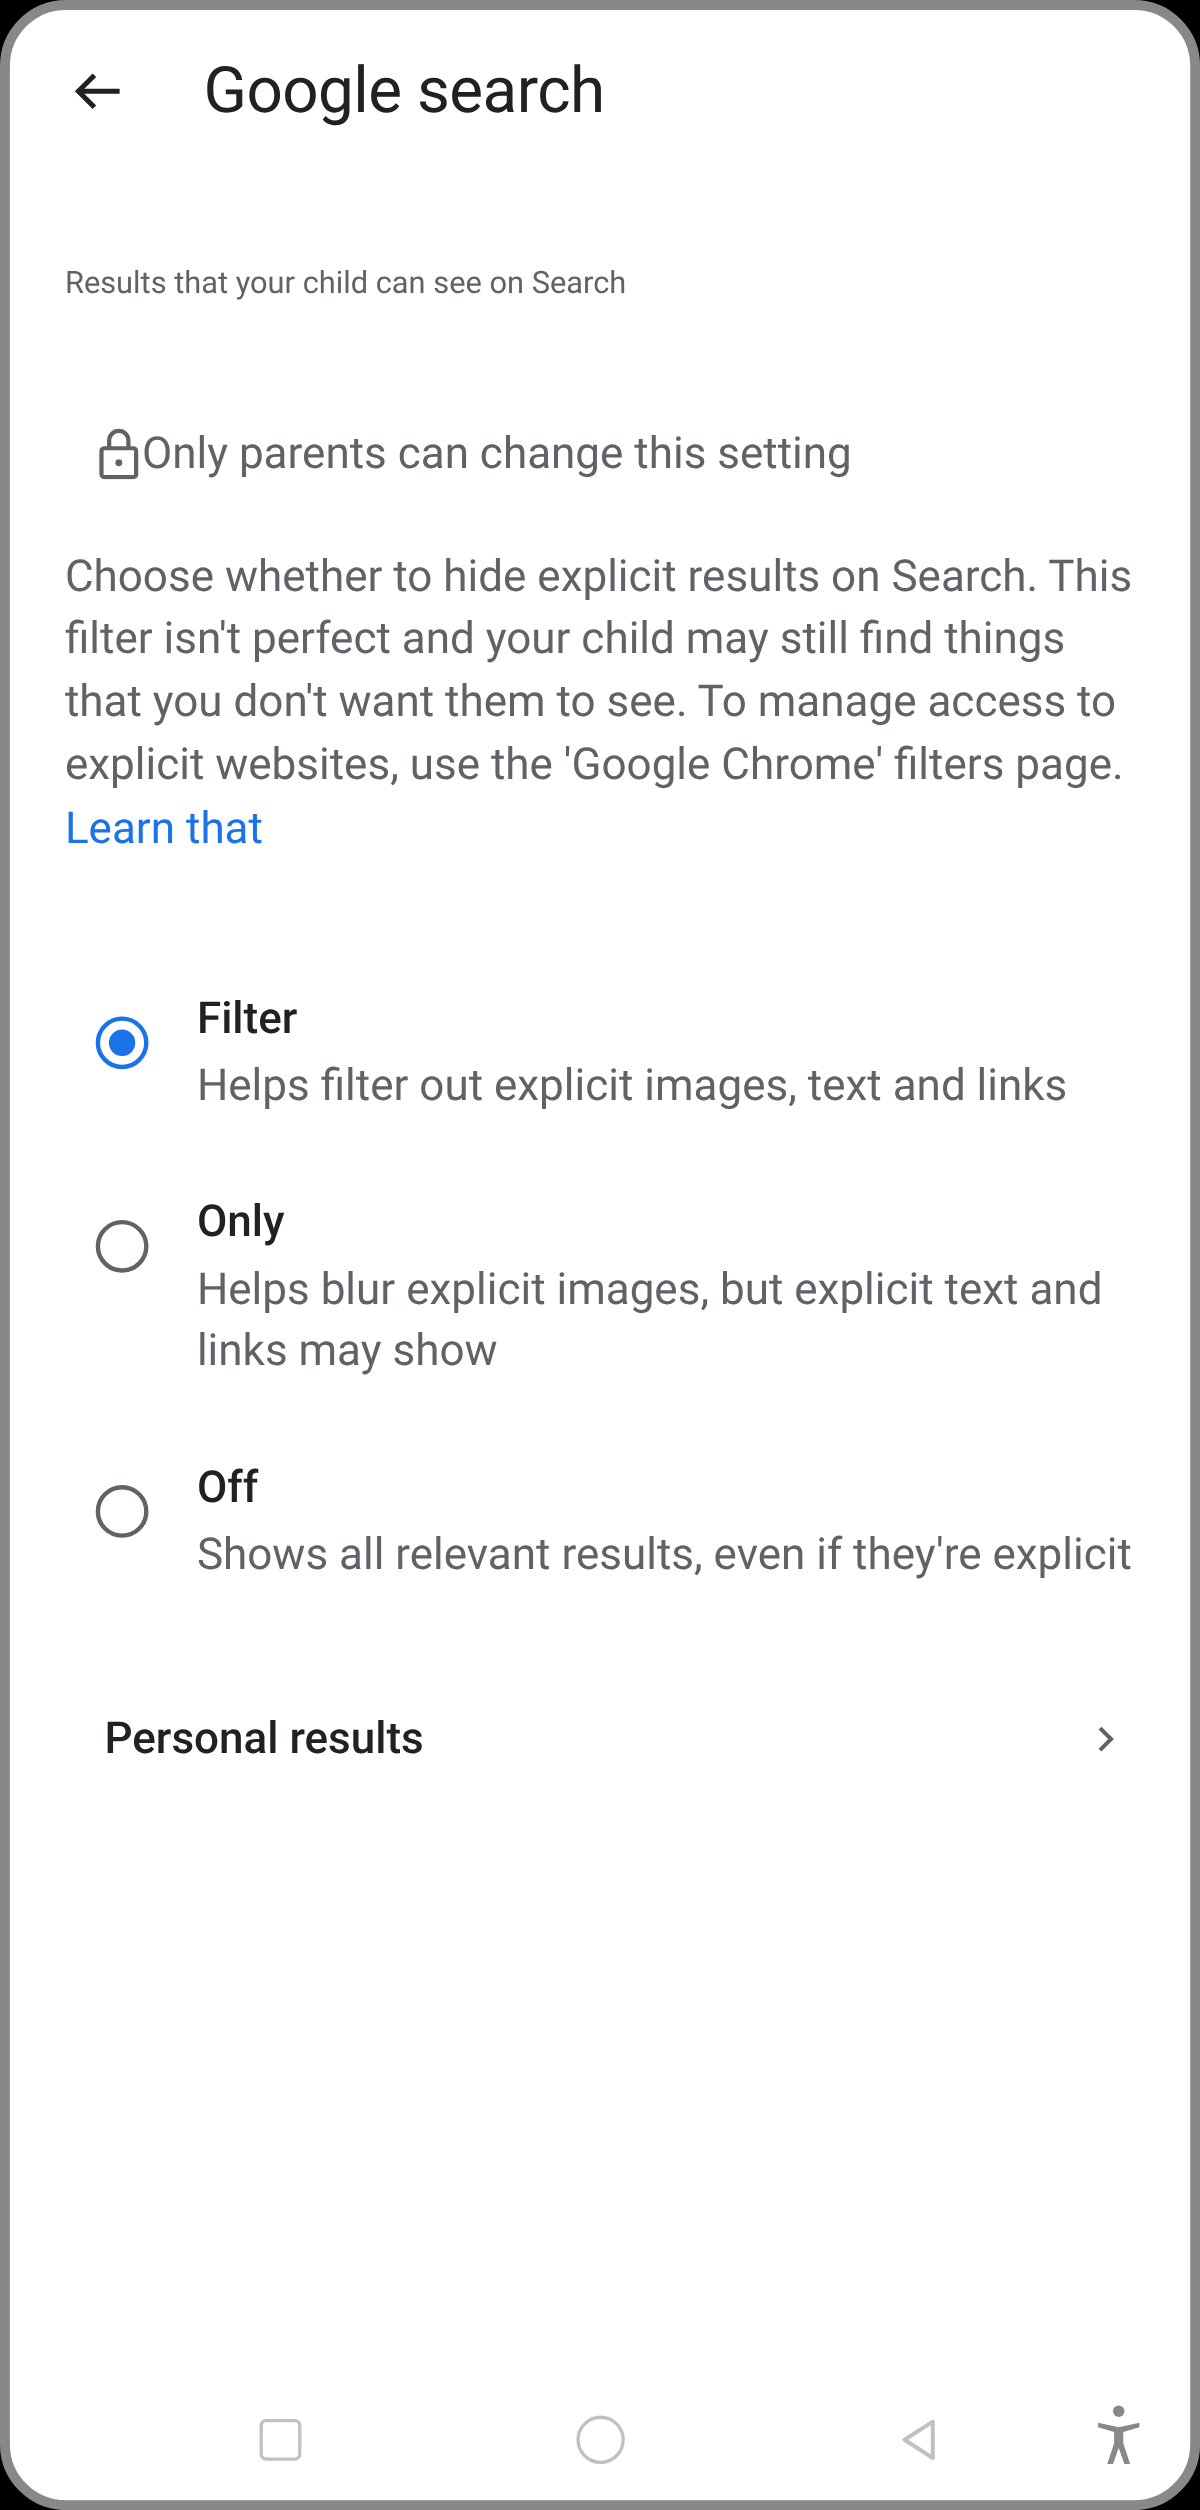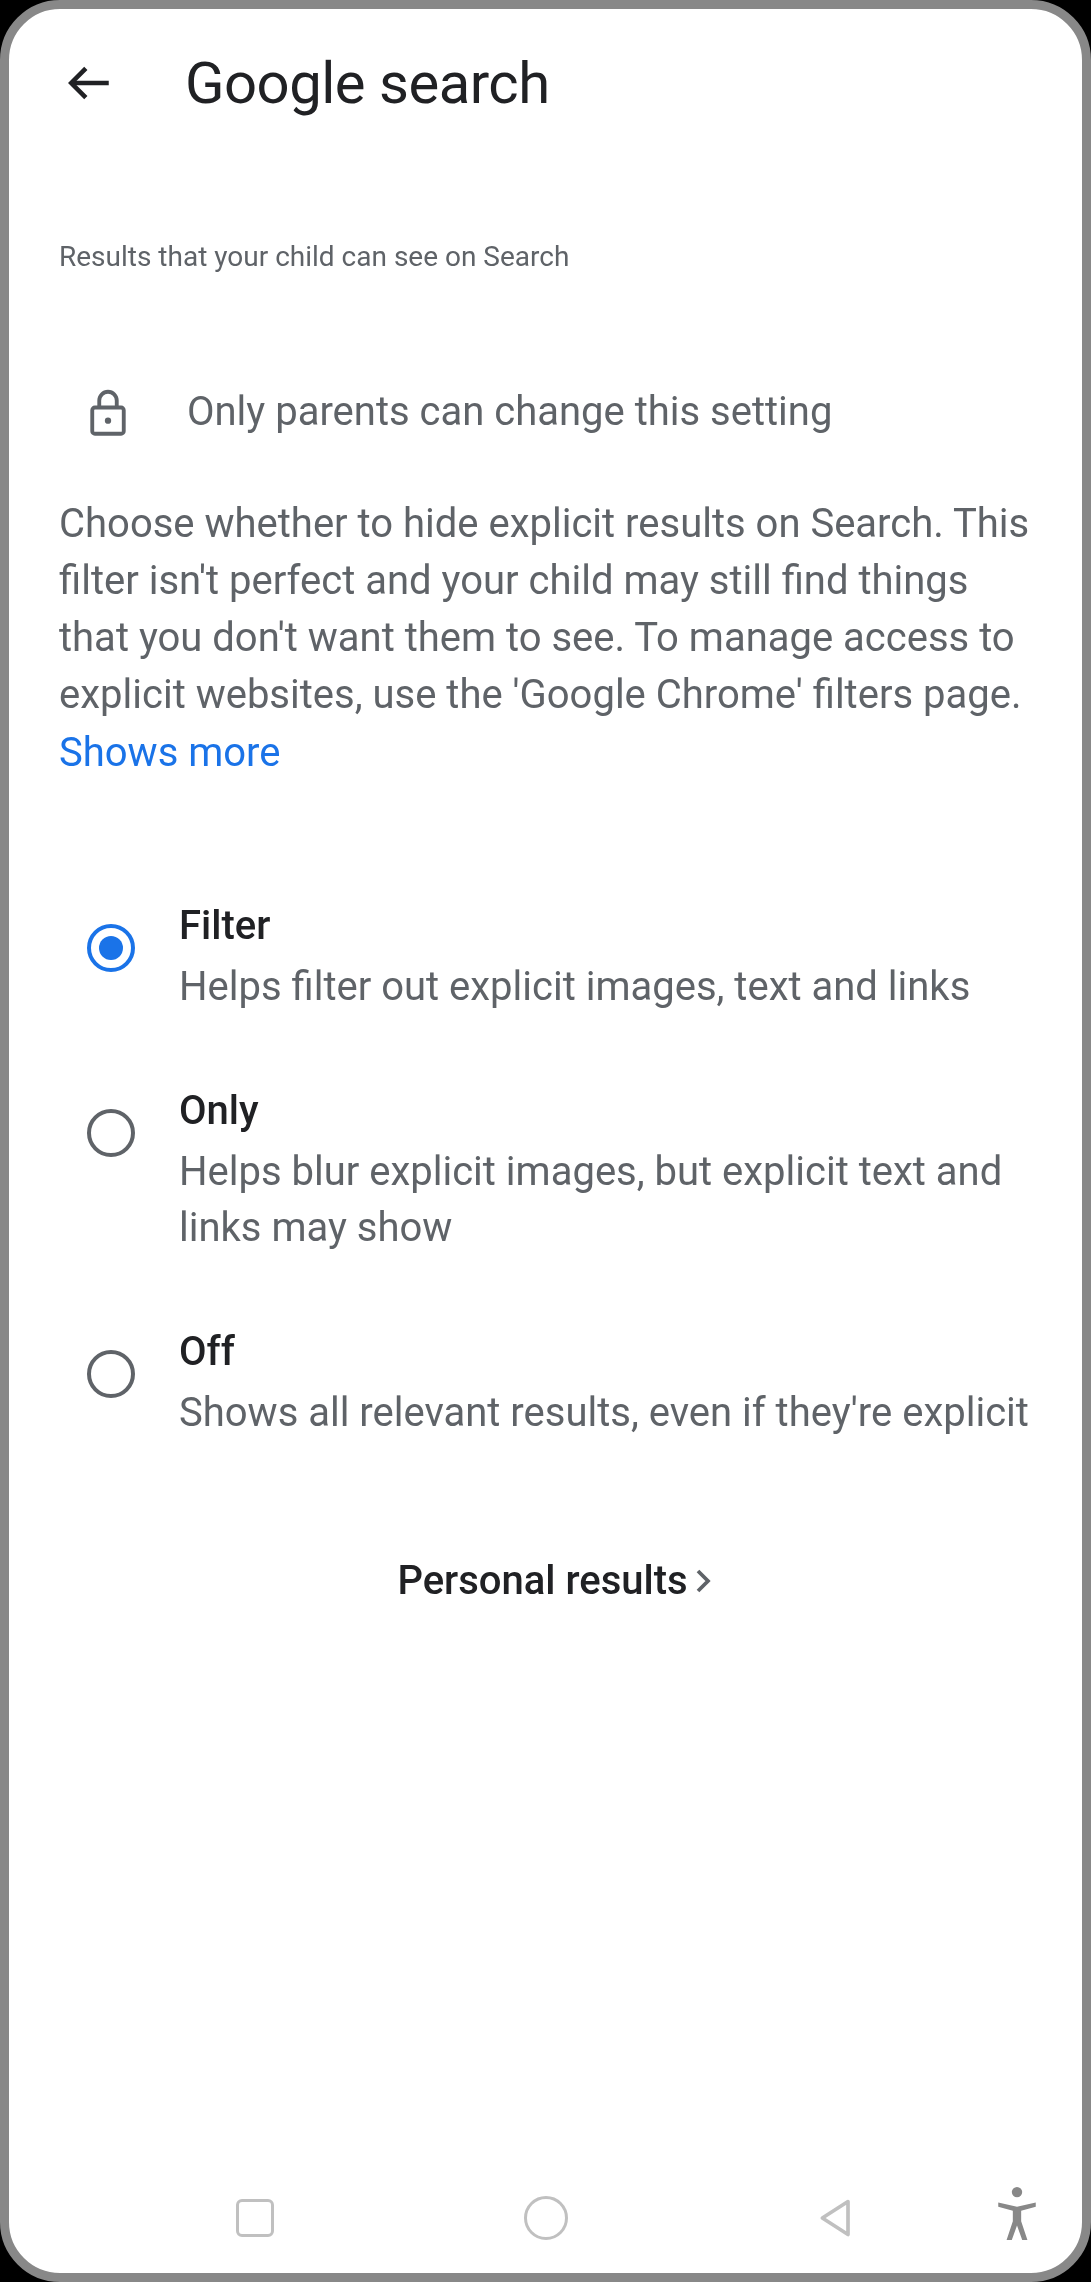--- a/index.html
+++ b/index.html
@@ -60,21 +60,20 @@
     }
     .section-heading {
       font-size: 40px;
       font-weight: 500;
       color: #202124;
       margin-bottom: 50px;
     }
     .lock-row {
       display: flex;
       align-items: center;
-      gap: 58px;
       margin-bottom: 60px;
       padding-left: 28px;
     }
     .lock-icon {
       width: 42px;
       height: 50px;
       flex-shrink: 0;
     }
     .lock-text {
       font-size: 40px;
@@ -131,21 +130,21 @@
       margin-bottom: 10px;
     }
     .radio-desc {
       font-size: 40px;
       color: #5f6368;
       line-height: 1.4;
     }
     .nav-item {
       display: flex;
       align-items: center;
-      justify-content: center;
+      justify-content: space-between;
       padding: 50px 12px 30px 0;
       margin-top: 30px;
       cursor: pointer;
       margin-left: 36px;
     }
     .nav-item-title {
       font-size: 40px;
       font-weight: 500;
       color: #202124;
     }
@@ -216,21 +215,21 @@
         <svg viewBox="0 0 24 28" width="42" height="50">
           <rect x="3" y="12" width="18" height="15" rx="1.5" fill="none" stroke="#5f6368" stroke-width="2.2"></rect>
           <path d="M 7 12 V 8 a 5 5 0 0 1 10 0 V 12" fill="none" stroke="#5f6368" stroke-width="2.2"></path>
           <circle cx="12" cy="19.5" r="1.8" fill="#5f6368"></circle>
         </svg>
       </div>
       <div class="lock-text">Only parents can change this setting</div>
     </div>
 
     <div class="description">Choose whether to hide explicit results on Search. This filter isn't perfect and your child may still find things that you don't want them to see. To manage access to explicit websites, use the 'Google Chrome' filters page.</div>
-    <a class="learn-more">Shows more</a>
+    <a class="learn-more">Learn that</a>
 
     <div class="radio-option">
       <div class="radio-circle selected"></div>
       <div class="radio-text">
         <div class="radio-title">Filter</div>
         <div class="radio-desc">Helps filter out explicit images, text and links</div>
       </div>
     </div>
 
     <div class="radio-option">

